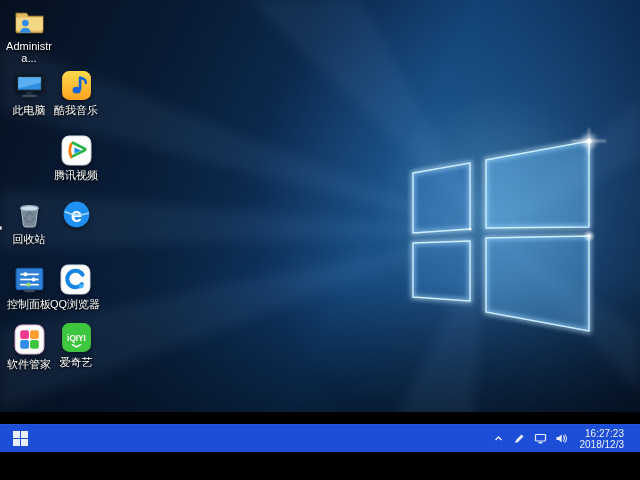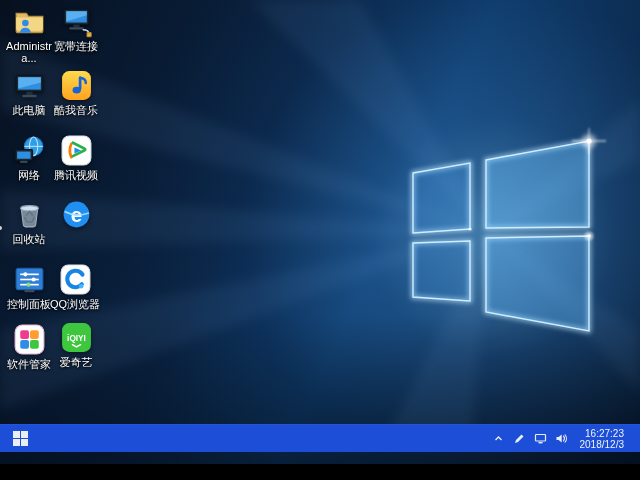--- a/index.html
+++ b/index.html
@@ -3,21 +3,21 @@
 <meta charset="utf-8">
 <style>
   html,body{margin:0;padding:0;}
   body{
     width:640px;height:480px;overflow:hidden;position:relative;
     font-family:"Liberation Sans","DejaVu Sans",sans-serif;
     background:#000;
   }
   
   .desktop{
-    position:absolute;left:0;top:0;width:640px;height:464px;overflow:hidden;
+    position:absolute;left:0;top:0;width:640px;height:412px;overflow:hidden;
     background:
       linear-gradient(to bottom, rgba(0,0,0,0) 68%, rgba(2,8,18,.55) 100%),
       radial-gradient(circle at 77% 51%, rgba(120,200,255,.50) 0%, rgba(60,140,220,.28) 22%, rgba(20,70,130,.16) 45%, rgba(0,0,0,0) 66%),
       linear-gradient(115deg, #06101f 0%, #0a2342 38%, #0e3a68 58%, #0a2748 78%, #051325 100%);
   }
   .wallpaper-svg{position:absolute;left:0;top:0;pointer-events:none;}
   
   .desktop-icon{
     position:absolute;width:58px;display:flex;flex-direction:column;align-items:center;gap:2px;
     cursor:default;
@@ -112,31 +112,20 @@
     <svg class="icon-glyph" viewBox="0 0 32 32">
       <rect x="3" y="6" width="26" height="16" rx="1.5" fill="#1a2632" stroke="#0b131c"></rect>
       <rect x="5" y="8" width="22" height="12" fill="#2e8fe0"></rect>
       <path d="M5 8 h22 v5 l-22 6 Z" fill="#6cbcf5" opacity="0.7"></path>
       <rect x="13" y="22" width="6" height="3" fill="#212f3d"></rect>
       <rect x="9" y="25" width="14" height="2.4" rx="1.2" fill="#3a4a59"></rect>
     </svg>
     <span class="icon-label">此电脑</span>
   </div>
 
-  <div class="desktop-icon" style="left:0px;top:134px">
-    <svg class="icon-glyph" viewBox="0 0 32 32">
-      <circle cx="20" cy="12" r="9" fill="#2f9de8" stroke="#1b6fb3"></circle>
-      <ellipse cx="20" cy="12" rx="4" ry="9" fill="none" stroke="#bfe3fa" stroke-width="1"></ellipse>
-      <line x1="11" y1="12" x2="29" y2="12" stroke="#bfe3fa" stroke-width="1"></line>
-      <rect x="2" y="15" width="17" height="11" rx="1" fill="#1a2632" stroke="#0b131c"></rect>
-      <rect x="4" y="17" width="13" height="7" fill="#2e8fe0"></rect>
-      <rect x="7" y="26" width="7" height="2" fill="#3a4a59"></rect>
-    </svg>
-    <span class="icon-label">网络</span>
-  </div>
 
   <div class="desktop-icon" style="left:0px;top:263px">
     <svg class="icon-glyph" viewBox="0 0 32 32">
       <rect x="3" y="5" width="26" height="21" rx="2.5" fill="#2f7fd6" stroke="#1b5fa8"></rect>
       <line x1="7" y1="11" x2="25" y2="11" stroke="#fff" stroke-width="1.6"></line>
         <circle cx="12" cy="11" r="2" fill="#fff"></circle>
       <line x1="7" y1="16" x2="25" y2="16" stroke="#fff" stroke-width="1.6"></line>
         <circle cx="20" cy="16" r="2" fill="#fff"></circle>
       <line x1="7" y1="21" x2="25" y2="21" stroke="#fff" stroke-width="1.6"></line>
         <circle cx="15" cy="21" r="2" fill="#8fe06c"></circle>
@@ -159,32 +148,20 @@
       <rect x="2" y="2" width="28" height="28" rx="7" fill="#fff" stroke="#e3b7d8"></rect>
       <rect x="7" y="7" width="8.5" height="8.5" rx="2" fill="#ef3b8f"></rect>
       <rect x="16.5" y="7" width="8.5" height="8.5" rx="2" fill="#ff9d2e"></rect>
       <rect x="7" y="16.5" width="8.5" height="8.5" rx="2" fill="#2f8be6"></rect>
       <rect x="16.5" y="16.5" width="8.5" height="8.5" rx="2" fill="#3ec63e"></rect>
     </svg>
     <span class="icon-label">软件管家</span>
   </div>
 
 
-  <div class="desktop-icon" style="left:47px;top:5px">
-    <svg class="icon-glyph" viewBox="0 0 32 32">
-      <rect x="4" y="4" width="24" height="15" rx="1.5" fill="#1a2632" stroke="#0b131c"></rect>
-      <rect x="6" y="6" width="20" height="11" fill="#2e8fe0"></rect>
-      <path d="M6 6 h20 v4 l-20 6 Z" fill="#6cbcf5" opacity="0.7"></path>
-      <rect x="13" y="19" width="6" height="2.6" fill="#212f3d"></rect>
-      <rect x="9" y="21.6" width="14" height="2.2" rx="1.1" fill="#3a4a59"></rect>
-      <path d="M22 24 q6 0 6 4" fill="none" stroke="#c9d6e2" stroke-width="1.6"></path>
-      <rect x="26.2" y="26.8" width="4" height="4" rx="0.8" fill="#e8b43c" stroke="#b9923f"></rect>
-    </svg>
-    <span class="icon-label">宽带连接</span>
-  </div>
 
   <div class="desktop-icon" style="left:47px;top:134px">
     <svg class="icon-glyph" viewBox="0 0 32 32">
       <rect x="2" y="2" width="28" height="28" rx="7" fill="#fff" stroke="#d9e4ee"></rect>
       <path d="M11 9.5 q-3 6.5 0 13" fill="none" stroke="#ff7a00" stroke-width="2.6" stroke-linecap="round"></path>
       <path d="M12.5 8.5 l11 5.5 q2 1 0 2 l-11 5.5" fill="none" stroke="#27b24a" stroke-width="2.6" stroke-linecap="round" stroke-linejoin="round"></path>
       <path d="M14 13 l6.5 3 -6.5 3 Z" fill="#1e8fe8"></path>
     </svg>
     <span class="icon-label">腾讯视频</span>
   </div>

